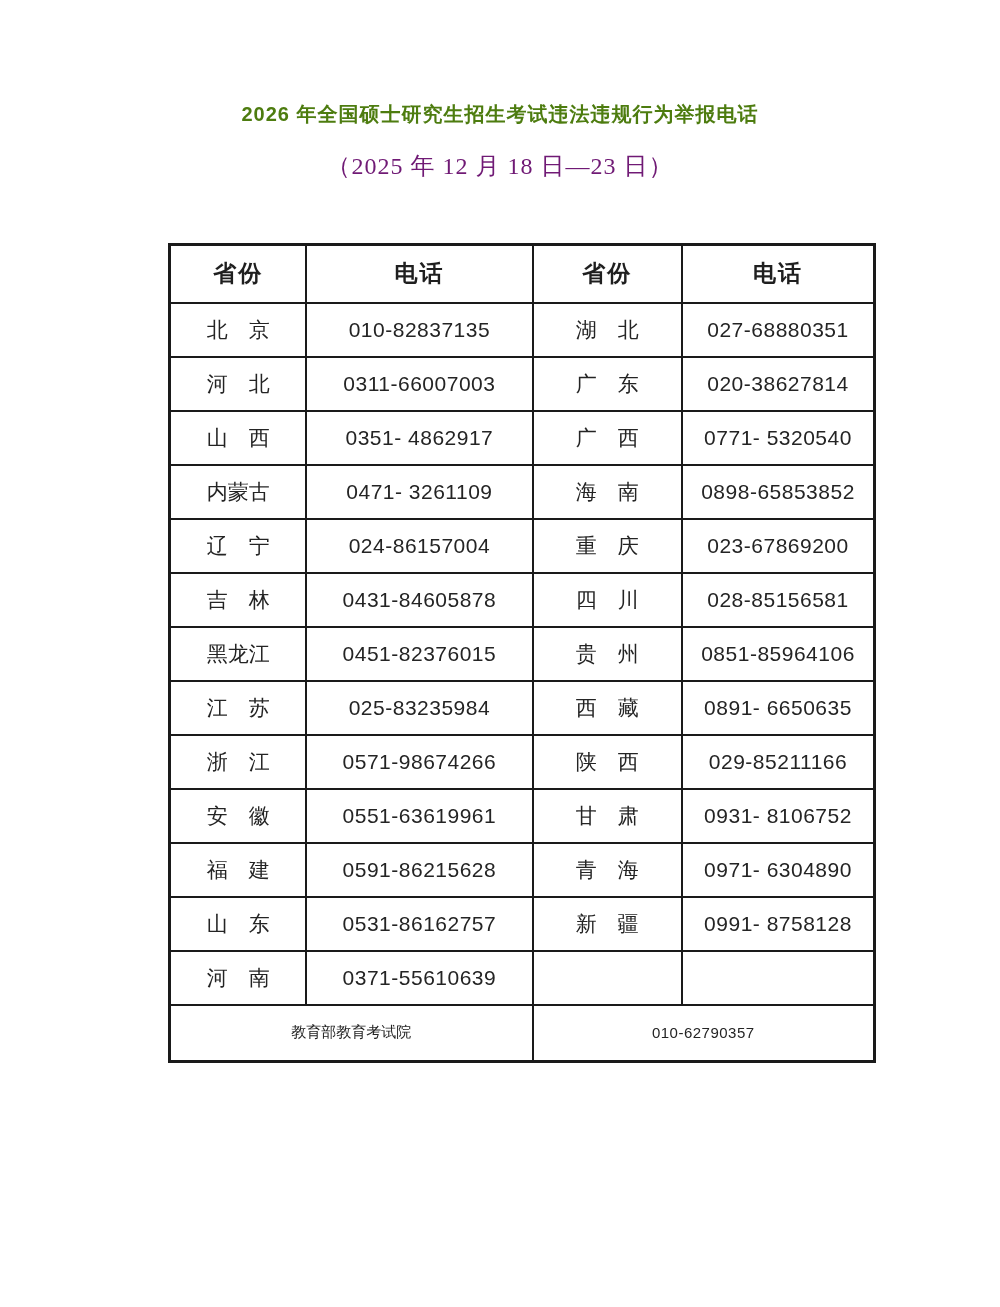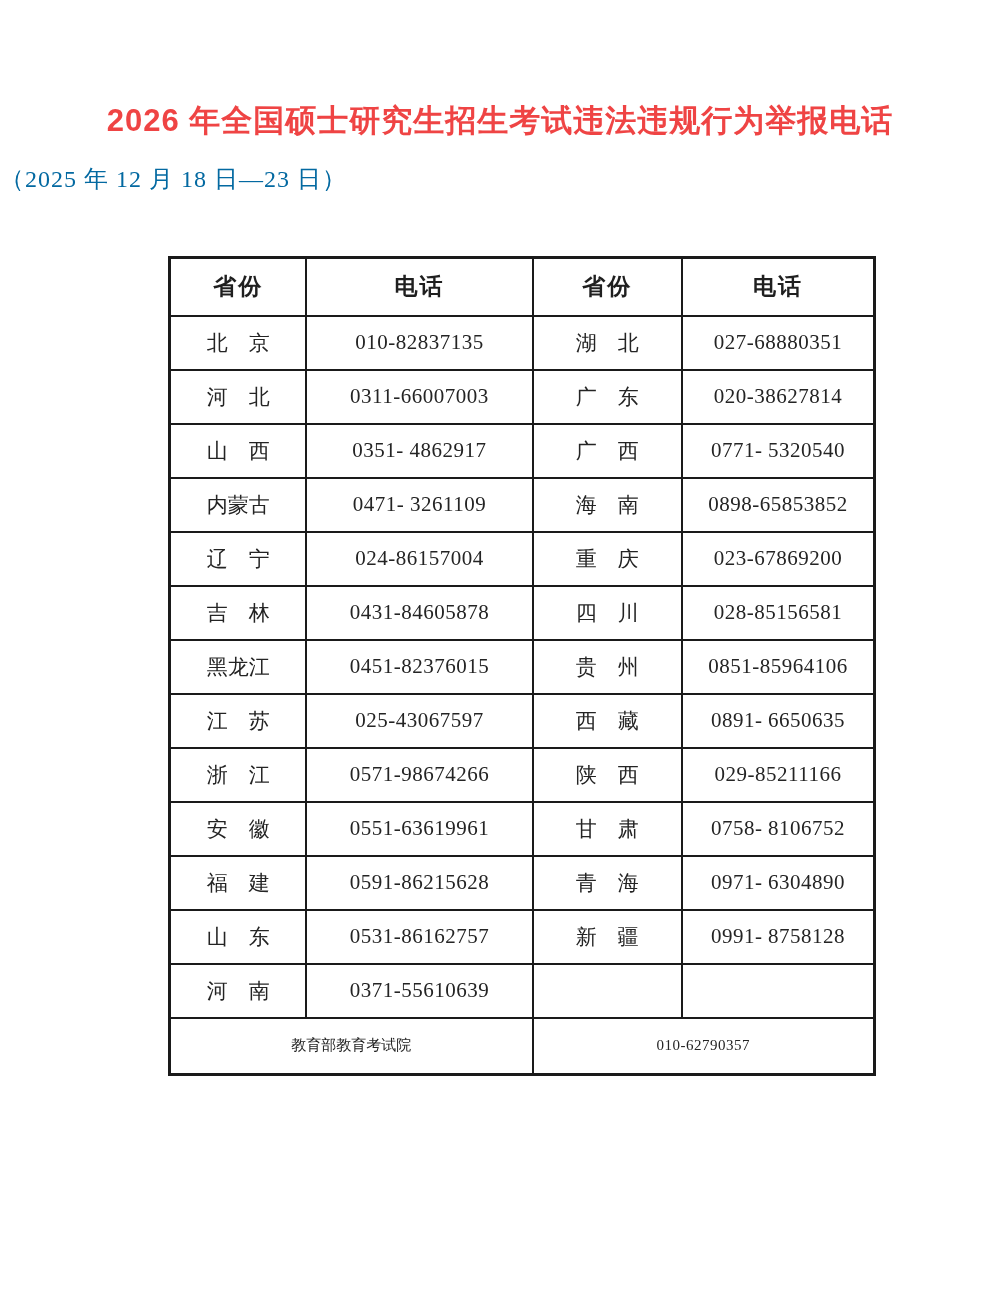--- a/index.html
+++ b/index.html
@@ -14,34 +14,34 @@
     font-family: "Liberation Serif", serif;
     color: #1c1c1c;
     -webkit-font-smoothing: antialiased;
   }
   .doc-title {
     margin: 0;
     padding-top: 102px;
     text-align: center;
     font-family: "Liberation Sans", sans-serif;
     font-weight: bold;
-    font-size: 31px;
+    font-size: 20px;
     line-height: 1.2;
     letter-spacing: 1px;
-    color: #ef4444;
+    color: #4d7c0f;
   }
   .doc-subtitle {
     margin: 0;
     margin-top: 26px;
-    text-align: left;
+    text-align: center;
     font-family: "Liberation Serif", serif;
     font-size: 24px;
     line-height: 1.2;
     letter-spacing: 1px;
-    color: #0369a1;
+    color: #701a75;
   }
   .table-wrap {
     width: 708px;
     margin: 62px auto 0 auto;
     padding-left: 44px;
   }
   table.report-table {
     width: 100%;
     border-collapse: collapse;
     table-layout: fixed;
@@ -68,21 +68,21 @@
     height: 52px;
     font-size: 21px;
     color: #242424;
   }
   table.report-table tfoot td {
     height: 54px;
     font-size: 15px;
     color: #242424;
   }
   td.phone-cell {
-    font-family: Liberation Serif, serif;
+    font-family: Liberation Sans, sans-serif;
     letter-spacing: 0.5px;
   }
   td.province-cell {
     font-family: "Liberation Serif", serif;
   }
 </style>
 </head>
 <body>
 
 <h1 class="doc-title">2026 年全国硕士研究生招生考试违法违规行为举报电话</h1>
@@ -142,35 +142,35 @@
     <td class="phone-cell">028-85156581</td>
   </tr>
         <tr>
     <td class="province-cell">黑龙江</td>
     <td class="phone-cell">0451-82376015</td>
     <td class="province-cell">贵　州</td>
     <td class="phone-cell">0851-85964106</td>
   </tr>
         <tr>
     <td class="province-cell">江　苏</td>
-    <td class="phone-cell">025-43067597</td>
+    <td class="phone-cell">025-83235984</td>
     <td class="province-cell">西　藏</td>
     <td class="phone-cell">0891- 6650635</td>
   </tr>
         <tr>
     <td class="province-cell">浙　江</td>
     <td class="phone-cell">0571-98674266</td>
     <td class="province-cell">陕　西</td>
     <td class="phone-cell">029-85211166</td>
   </tr>
         <tr>
     <td class="province-cell">安　徽</td>
     <td class="phone-cell">0551-63619961</td>
     <td class="province-cell">甘　肃</td>
-    <td class="phone-cell">0758- 8106752</td>
+    <td class="phone-cell">0931- 8106752</td>
   </tr>
         <tr>
     <td class="province-cell">福　建</td>
     <td class="phone-cell">0591-86215628</td>
     <td class="province-cell">青　海</td>
     <td class="phone-cell">0971- 6304890</td>
   </tr>
         <tr>
     <td class="province-cell">山　东</td>
     <td class="phone-cell">0531-86162757</td>

